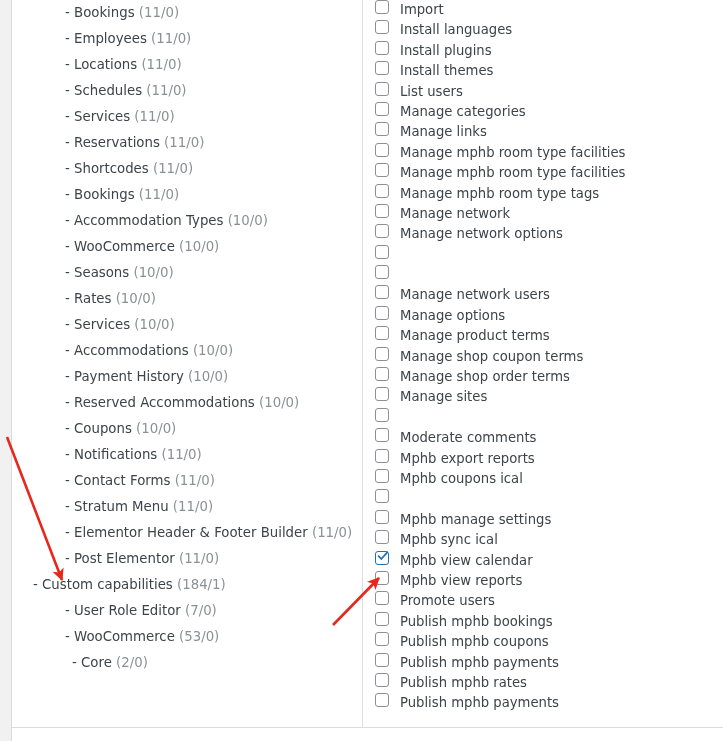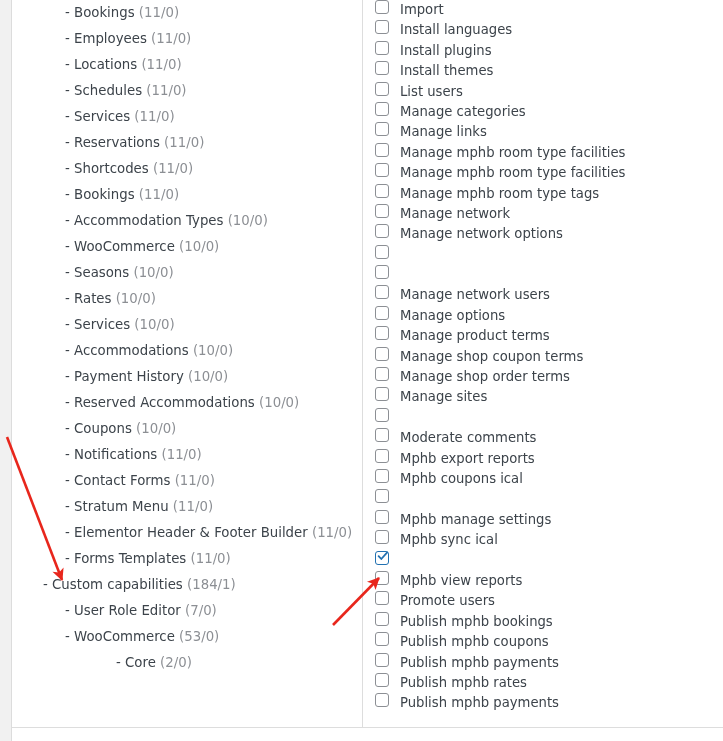--- a/index.html
+++ b/index.html
@@ -78,23 +78,23 @@
   .tree-row .dash {
     color: #3c434a;
   }
   .tree-row .tlabel {
     color: #3c434a;
   }
   .tree-row .tcount {
     color: #8c8f94;
   }
   
-  .lvl-0 { padding-left: 31px; }
+  .lvl-0 { padding-left: 21px; }
   .lvl-1 { padding-left: 53px; }
-  .lvl-2 { padding-left: 104px; }
+  .lvl-2 { padding-left: 60px; }
 
   
   .cap-list {
     position: absolute;
     left: 375px;
     top: 0;
     width: 348px;
     height: 727px;
     overflow: hidden;
   }
@@ -167,21 +167,21 @@
       <div class="tree-row lvl-1"><span class="dash">- </span><span class="tlabel">Rates</span><span class="tcount"> (10/0)</span></div>
       <div class="tree-row lvl-1"><span class="dash">- </span><span class="tlabel">Services</span><span class="tcount"> (10/0)</span></div>
       <div class="tree-row lvl-1"><span class="dash">- </span><span class="tlabel">Accommodations</span><span class="tcount"> (10/0)</span></div>
       <div class="tree-row lvl-1"><span class="dash">- </span><span class="tlabel">Payment History</span><span class="tcount"> (10/0)</span></div>
       <div class="tree-row lvl-1"><span class="dash">- </span><span class="tlabel">Reserved Accommodations</span><span class="tcount"> (10/0)</span></div>
       <div class="tree-row lvl-1"><span class="dash">- </span><span class="tlabel">Coupons</span><span class="tcount"> (10/0)</span></div>
       <div class="tree-row lvl-1"><span class="dash">- </span><span class="tlabel">Notifications</span><span class="tcount"> (11/0)</span></div>
       <div class="tree-row lvl-1"><span class="dash">- </span><span class="tlabel">Contact Forms</span><span class="tcount"> (11/0)</span></div>
       <div class="tree-row lvl-1"><span class="dash">- </span><span class="tlabel">Stratum Menu</span><span class="tcount"> (11/0)</span></div>
       <div class="tree-row lvl-1"><span class="dash">- </span><span class="tlabel">Elementor Header &amp; Footer Builder</span><span class="tcount"> (11/0)</span></div>
-      <div class="tree-row lvl-1"><span class="dash">- </span><span class="tlabel">Forms Templates</span><span class="tcount"> (11/0)</span></div>
+      <div class="tree-row lvl-1"><span class="dash">- </span><span class="tlabel">Post Elementor</span><span class="tcount"> (11/0)</span></div>
       <div class="tree-row lvl-0"><span class="dash">- </span><span class="tlabel">Custom capabilities</span><span class="tcount"> (184/1)</span></div>
       <div class="tree-row lvl-1"><span class="dash">- </span><span class="tlabel">User Role Editor</span><span class="tcount"> (7/0)</span></div>
       <div class="tree-row lvl-1"><span class="dash">- </span><span class="tlabel">WooCommerce</span><span class="tcount"> (53/0)</span></div>
       <div class="tree-row lvl-2"><span class="dash">- </span><span class="tlabel">Core</span><span class="tcount"> (2/0)</span></div>
     </div>
 
   <div class="cap-list" id="cap-list">
       <div class="cap-row">
         <span class="cap-box"></span>
         <span class="cap-label">Import</span>
@@ -285,20 +285,21 @@
       <div class="cap-row">
         <span class="cap-box"></span>
         <span class="cap-label">Mphb sync ical</span>
       </div>
       <div class="cap-row checked">
         <span class="cap-box">
           <svg class="tick" viewBox="0 0 12 12" aria-hidden="true">
             <path d="M1.6 6.2 L4.3 9.0 L10.2 2.4" fill="none" stroke="#2271b1" stroke-width="1.8" stroke-linecap="round" stroke-linejoin="round"></path>
           </svg>
         </span>
+        <span class="cap-label">Mphb view calendar</span>
       </div>
       <div class="cap-row">
         <span class="cap-box"></span>
         <span class="cap-label">Mphb view reports</span>
       </div>
       <div class="cap-row">
         <span class="cap-box"></span>
         <span class="cap-label">Promote users</span>
       </div>
       <div class="cap-row">

